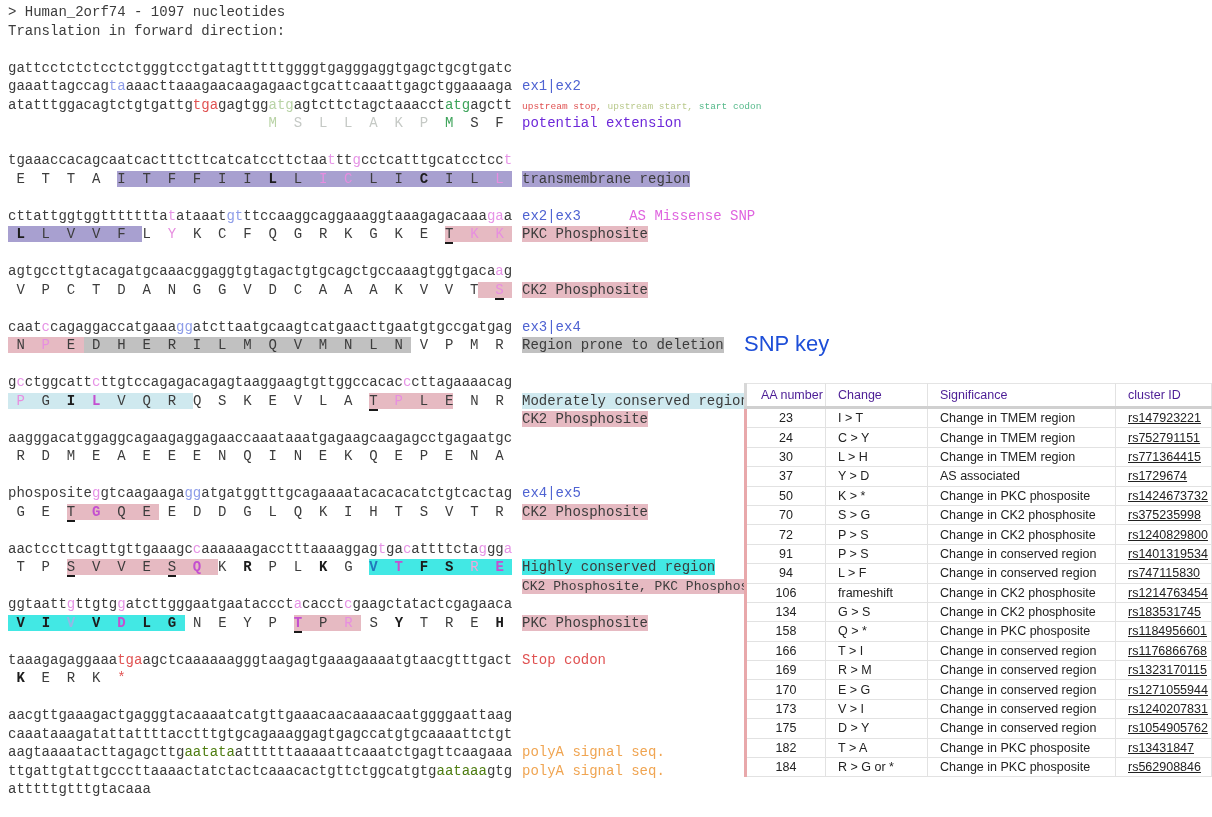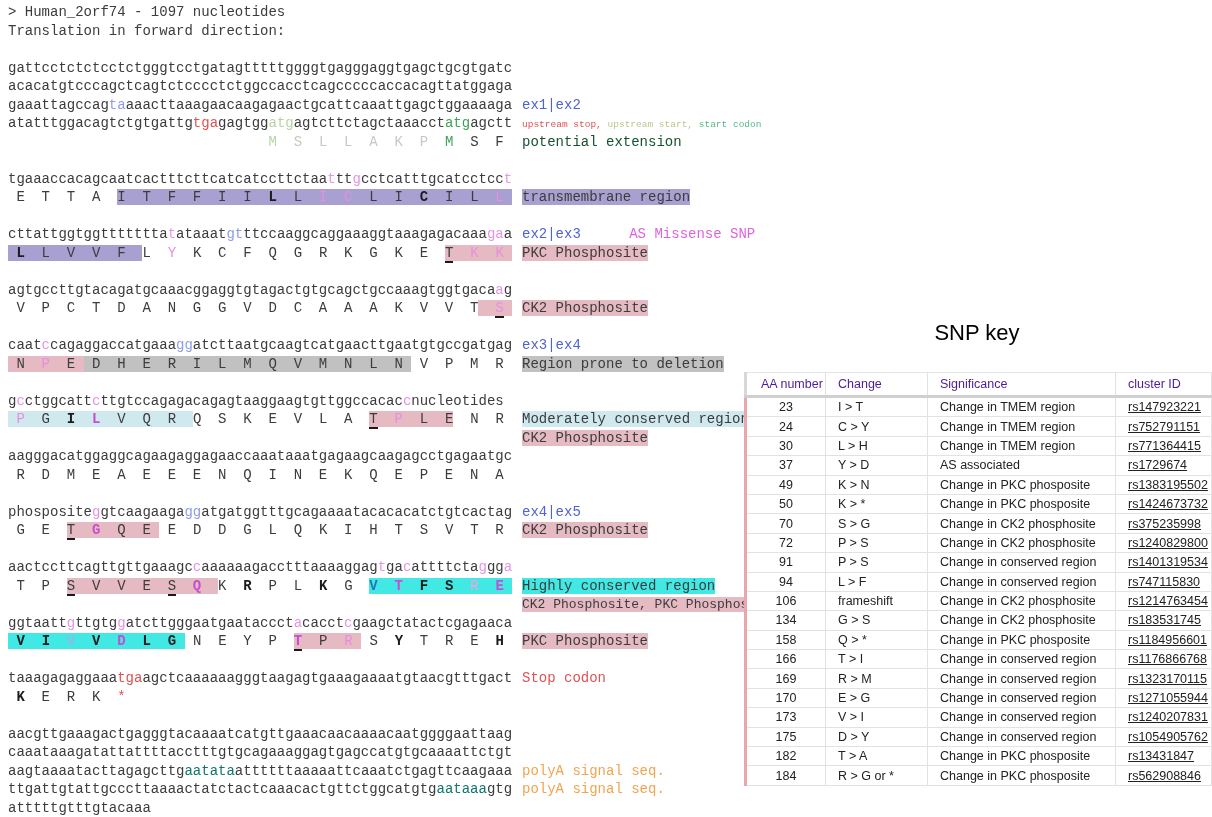--- a/index.html
+++ b/index.html
@@ -8,47 +8,47 @@
   #seq{position:absolute;left:8px;top:3px;font-size:14px;color:#3c3c3c;}
   .sl{position:relative;height:18.5px;line-height:18.5px;white-space:pre;}
   .ann{position:absolute;left:514px;top:0;white-space:pre;text-align:center;}
   
   .c-p{color:#e693e6;}           
   .c-b{color:#8d9ce8;}           
   .c-r{color:#e05252;}           
   .c-g{color:#3da35a;}           
   .c-e{color:#b9d3a6;}           
   .c-y{color:#c5c9c5;}           
-  .c-o{color:#0f766e;}           
+  .c-o{color:#4d7c0f;}           
   .c-B{font-weight:bold;color:#1c1c1c;}
   .c-m{color:#c44fd0;font-weight:bold;}
   .c-k{color:#e78ee0;}
   .c-kl{color:#f0a6dc;}
   .c-t{color:#2277bb;font-weight:bold;}
   .c-l{color:#93b8e6;font-weight:bold;}
   .c-u{border-bottom:2px solid #1a1a1a;}
   
   .c-hP{background:#a8a0d0;}
   .c-hK{background:#e6bac2;}
   .c-hG{background:#c1c1c1;}
   .c-hB{background:#cfe9ef;}
   .c-hC{background:#42e8e4;}
   
   .c-aB{color:#4f63d2;}
   .c-aM{color:#df63df;margin-left:40px;}
   .c-aR{color:#e05252;}
   .c-aO{color:#f0a552;}
-  .c-aY{color:#14532d;font-family:Liberation Mono, monospace;}
+  .c-aY{color:#6d28d9;font-family:Liberation Mono, monospace;}
   .c-aL{color:#b9c98c;}
   .c-aG{color:#55b98a;}
   .c-s1{font-size:9.5px;}
   .c-s2{font-size:13px;}
   
   #snp{position:absolute;left:744px;top:320px;width:466px;font-family:"Liberation Sans","DejaVu Sans",sans-serif;}
-  #snp .title{text-align:center;font-size:22px;font-weight:500;color:#000000;margin:0 0 26px 0;}
+  #snp .title{font-size:22px;font-weight:500;color:#1d4ed8;margin:11px 0 26px 0;}
   table.snp{border-collapse:collapse;width:466px;table-layout:fixed;font-size:12.5px;color:#222;}
   table.snp col.c1{width:80px;} table.snp col.c2{width:102px;}
   table.snp col.c3{width:188px;} table.snp col.c4{width:96px;}
   table.snp th{font-weight:normal;color:#4c1d95;text-align:left;height:22px;
       border-top:1px solid #e4e4e4;border-bottom:3px solid #d0d0d0;border-right:1px solid #e2e2e2;
       padding:0 0 0 12px;background:#fff;}
   table.snp th.first{border-left:3px solid #d8d8d8;padding-left:14px;}
   table.snp td{height:18.4px;border-bottom:1px solid #e2e2e2;border-right:1px solid #e2e2e2;
       padding:0 0 0 12px;background:#fff;overflow:hidden;white-space:nowrap;}
   table.snp td.num{text-align:center;padding:0;border-left:3px solid #e8a8ab;}
@@ -56,38 +56,37 @@
 </style>
 </head>
 <body>
 
 <div id="stage">
   <div id="seq">
       <div class="sl"><span>&gt; Human_2orf74 - 1097 nucleotides</span></div>
       <div class="sl"><span>Translation in forward direction:</span></div>
       <div class="sl"></div>
       <div class="sl"><span>gattcctctctcctctgggtcctgatagtttttggggtgagggaggtgagctgcgtgatc</span></div>
-      <div class="sl"><span>acacatgtcccagctcagtctcccctctggccacctcagcccccaccacagttatggaga</span></div>
       <div class="sl"><span>gaaattagccag</span><span class="c-b">ta</span><span>aaacttaaagaacaagagaactgcattcaaattgagctggaaaaga</span><span class="ann"><span class="c-aB">ex1|ex2</span></span></div>
       <div class="sl"><span>atatttggacagtctgtgattg</span><span class="c-r">tga</span><span>gagtgg</span><span class="c-e">atg</span><span>agtcttctagctaaacct</span><span class="c-g">atg</span><span>agctt</span><span class="ann"><span class="c-aR c-s1">upstream stop,</span><span class="c-s1"> </span><span class="c-aL c-s1">upstream start,</span><span class="c-s1"> </span><span class="c-aG c-s1">start codon</span></span></div>
       <div class="sl"><span>                               </span><span class="c-e">M</span><span>  </span><span class="c-y">S  L  L  A  K  P</span><span>  </span><span class="c-g">M</span><span>  </span><span>S  F</span><span class="ann"><span class="c-aY">potential extension</span></span></div>
       <div class="sl"></div>
       <div class="sl"><span>tgaaaccacagcaatcactttcttcatcatccttctaa</span><span class="c-p">t</span><span>tt</span><span class="c-p">g</span><span>cctcatttgcatcctcc</span><span class="c-p">t</span></div>
       <div class="sl"><span> E  T  T  A  </span><span class="c-hP">I  T  F  F  I  I  </span><span class="c-hP c-B">L</span><span class="c-hP">  L  </span><span class="c-hP c-k">I</span><span class="c-hP">  </span><span class="c-hP c-k">C</span><span class="c-hP">  L  I  </span><span class="c-hP c-B">C</span><span class="c-hP">  I  L  </span><span class="c-hP c-k">L</span><span class="c-hP"> </span><span class="ann"><span class="c-hP">transmembrane region</span></span></div>
       <div class="sl"></div>
       <div class="sl"><span>cttattggtggttttttta</span><span class="c-p">t</span><span>ataaat</span><span class="c-b">gt</span><span>ttccaaggcaggaaaggtaaagagacaaa</span><span class="c-p">ga</span><span>a</span><span class="ann"><span class="c-aB">ex2|ex3</span><span> </span><span class="c-aM">AS Missense SNP</span></span></div>
       <div class="sl"><span class="c-hP"> </span><span class="c-hP c-B">L</span><span class="c-hP">  L  V  V  F</span><span class="c-hP">  </span><span>L  </span><span class="c-k">Y</span><span>  K  C  F  Q  G  R  K  G  K  E</span><span>  </span><span class="c-hK c-u">T</span><span class="c-hK">  </span><span class="c-hK c-k">K</span><span class="c-hK">  </span><span class="c-hK c-k">K</span><span class="c-hK"> </span><span class="ann"><span class="c-hK">PKC Phosphosite</span></span></div>
       <div class="sl"></div>
       <div class="sl"><span>agtgccttgtacagatgcaaacggaggtgtagactgtgcagctgccaaagtggtgaca</span><span class="c-p">a</span><span>g</span></div>
       <div class="sl"><span> V  P  C  T  D  A  N  G  G  V  D  C  A  A  A  K  V  V  T</span><span class="c-hK">  </span><span class="c-hK c-k c-u">S</span><span class="c-hK"> </span><span class="ann"><span class="c-hK">CK2 Phosphosite</span></span></div>
       <div class="sl"></div>
       <div class="sl"><span>caat</span><span class="c-p">c</span><span>cagaggaccatgaaa</span><span class="c-b">gg</span><span>atcttaatgcaagtcatgaacttgaatgtgccgatgag</span><span class="ann"><span class="c-aB">ex3|ex4</span></span></div>
       <div class="sl"><span class="c-hK"> N  </span><span class="c-hK c-k">P</span><span class="c-hK">  E </span><span class="c-hG"> </span><span class="c-hG">D</span><span class="c-hG">  H  E  R  I  L  M  Q  V  M  N  L  N</span><span class="c-hG"> </span><span> V</span><span>  P  M  R</span><span class="ann"><span class="c-hG">Region prone to deletion</span></span></div>
       <div class="sl"></div>
-      <div class="sl"><span>g</span><span class="c-p">c</span><span>ctggcatt</span><span class="c-p">c</span><span>ttgtccagagacagagtaaggaagtgttggccacac</span><span class="c-p">c</span><span>nucleotides</span></div>
+      <div class="sl"><span>g</span><span class="c-p">c</span><span>ctggcatt</span><span class="c-p">c</span><span>ttgtccagagacagagtaaggaagtgttggccacac</span><span class="c-p">c</span><span>cttagaaaacag</span></div>
       <div class="sl"><span class="c-hB"> </span><span class="c-hB c-k">P</span><span class="c-hB">  G  </span><span class="c-hB c-B">I</span><span class="c-hB">  </span><span class="c-hB c-m">L</span><span class="c-hB">  V  Q  R</span><span class="c-hB">  </span><span>Q  S  K  E  V  L  A</span><span>  </span><span class="c-hK c-u">T</span><span class="c-hK">  </span><span class="c-hK c-k">P</span><span class="c-hK">  L  E</span><span>  </span><span>N</span><span>  R</span><span class="ann"><span class="c-hB">Moderately conserved region</span></span></div>
       <div class="sl"><span class="ann"><span class="c-hK">CK2 Phosphosite</span></span></div>
       <div class="sl"><span>aagggacatggaggcagaagaggagaaccaaataaatgagaagcaagagcctgagaatgc</span></div>
       <div class="sl"><span> R  D  M  E  A  E  E  E  N  Q  I  N  E  K  Q  E  P  E  N  A</span></div>
       <div class="sl"></div>
       <div class="sl"><span>phosposite</span><span class="c-p">g</span><span>gtcaagaaga</span><span class="c-b">gg</span><span>atgatggtttgcagaaaatacacacatctgtcactag</span><span class="ann"><span class="c-aB">ex4|ex5</span></span></div>
       <div class="sl"><span> G  E  </span><span class="c-hK c-u">T</span><span class="c-hK">  </span><span class="c-hK c-m">G</span><span class="c-hK">  Q  E</span><span class="c-hK"> </span><span> </span><span>E</span><span>  D  D  G  L  Q  K  I  H  T  S  V  T  R</span><span class="ann"><span class="c-hK">CK2 Phosphosite</span></span></div>
       <div class="sl"></div>
       <div class="sl"><span>aactccttcagttgttgaaagc</span><span class="c-p">c</span><span>aaaaaagacctttaaaaggag</span><span class="c-p">t</span><span>ga</span><span class="c-p">c</span><span>attttcta</span><span class="c-p">g</span><span>gg</span><span class="c-p">a</span></div>
       <div class="sl"><span> T  P  </span><span class="c-hK c-u">S</span><span class="c-hK">  V  V  E  </span><span class="c-hK c-u">S</span><span class="c-hK">  </span><span class="c-hK c-m">Q</span><span class="c-hK">  </span><span>K</span><span>  </span><span class="c-B">R</span><span>  P  L  </span><span class="c-B">K</span><span>  G  </span><span class="c-hC c-t">V</span><span class="c-hC">  </span><span class="c-hC c-m">T</span><span class="c-hC">  </span><span class="c-hC c-B">F</span><span class="c-hC">  </span><span class="c-hC c-B">S</span><span class="c-hC">  </span><span class="c-hC c-kl">R</span><span class="c-hC">  </span><span class="c-hC c-m">E</span><span class="c-hC"> </span><span class="ann"><span class="c-hC">Highly conserved region</span></span></div>
@@ -141,26 +140,20 @@
             <td>Change in TMEM region</td>
             <td class="id"><a href="#">rs771364415</a></td>
           </tr>
           <tr>
             <td class="num">37</td>
             <td>Y &gt; D</td>
             <td>AS associated</td>
             <td class="id"><a href="#">rs1729674</a></td>
           </tr>
           <tr>
-            <td class="num">49</td>
-            <td>K &gt; N</td>
-            <td>Change in PKC phosposite</td>
-            <td class="id"><a href="#">rs1383195502</a></td>
-          </tr>
-          <tr>
             <td class="num">50</td>
             <td>K &gt; *</td>
             <td>Change in PKC phosposite</td>
             <td class="id"><a href="#">rs1424673732</a></td>
           </tr>
           <tr>
             <td class="num">70</td>
             <td>S &gt; G</td>
             <td>Change in CK2 phosphosite</td>
             <td class="id"><a href="#">rs375235998</a></td>

